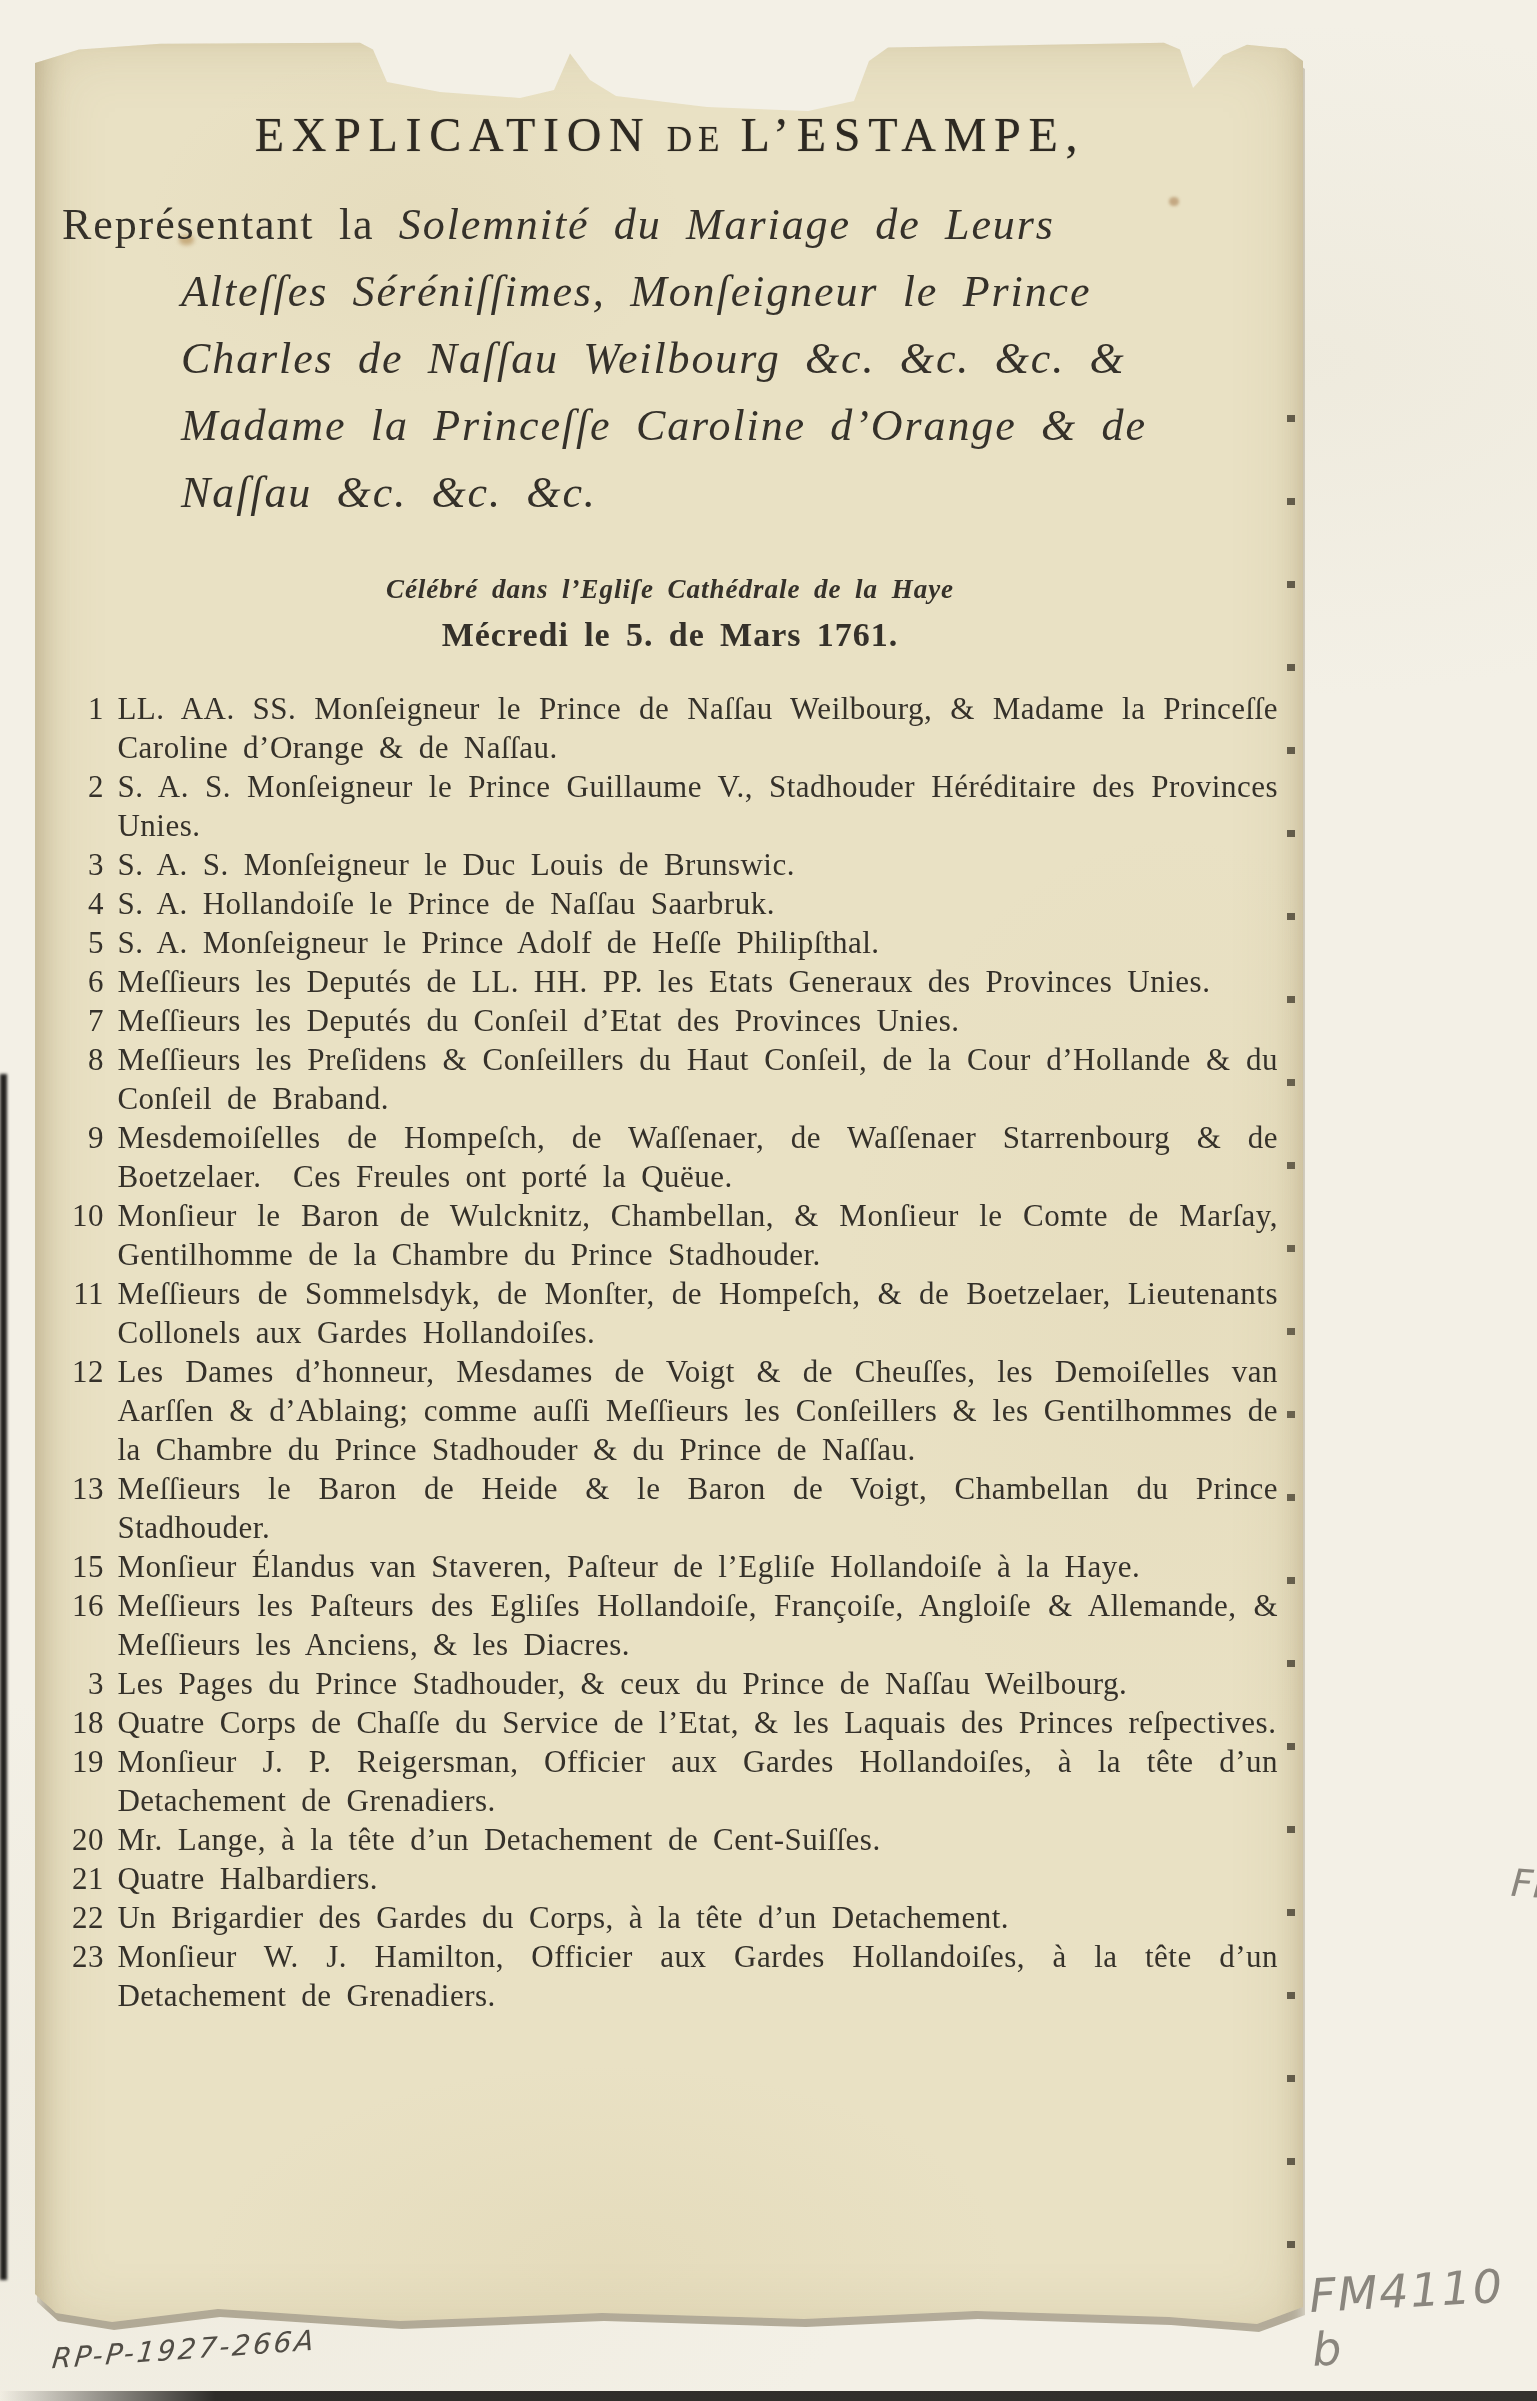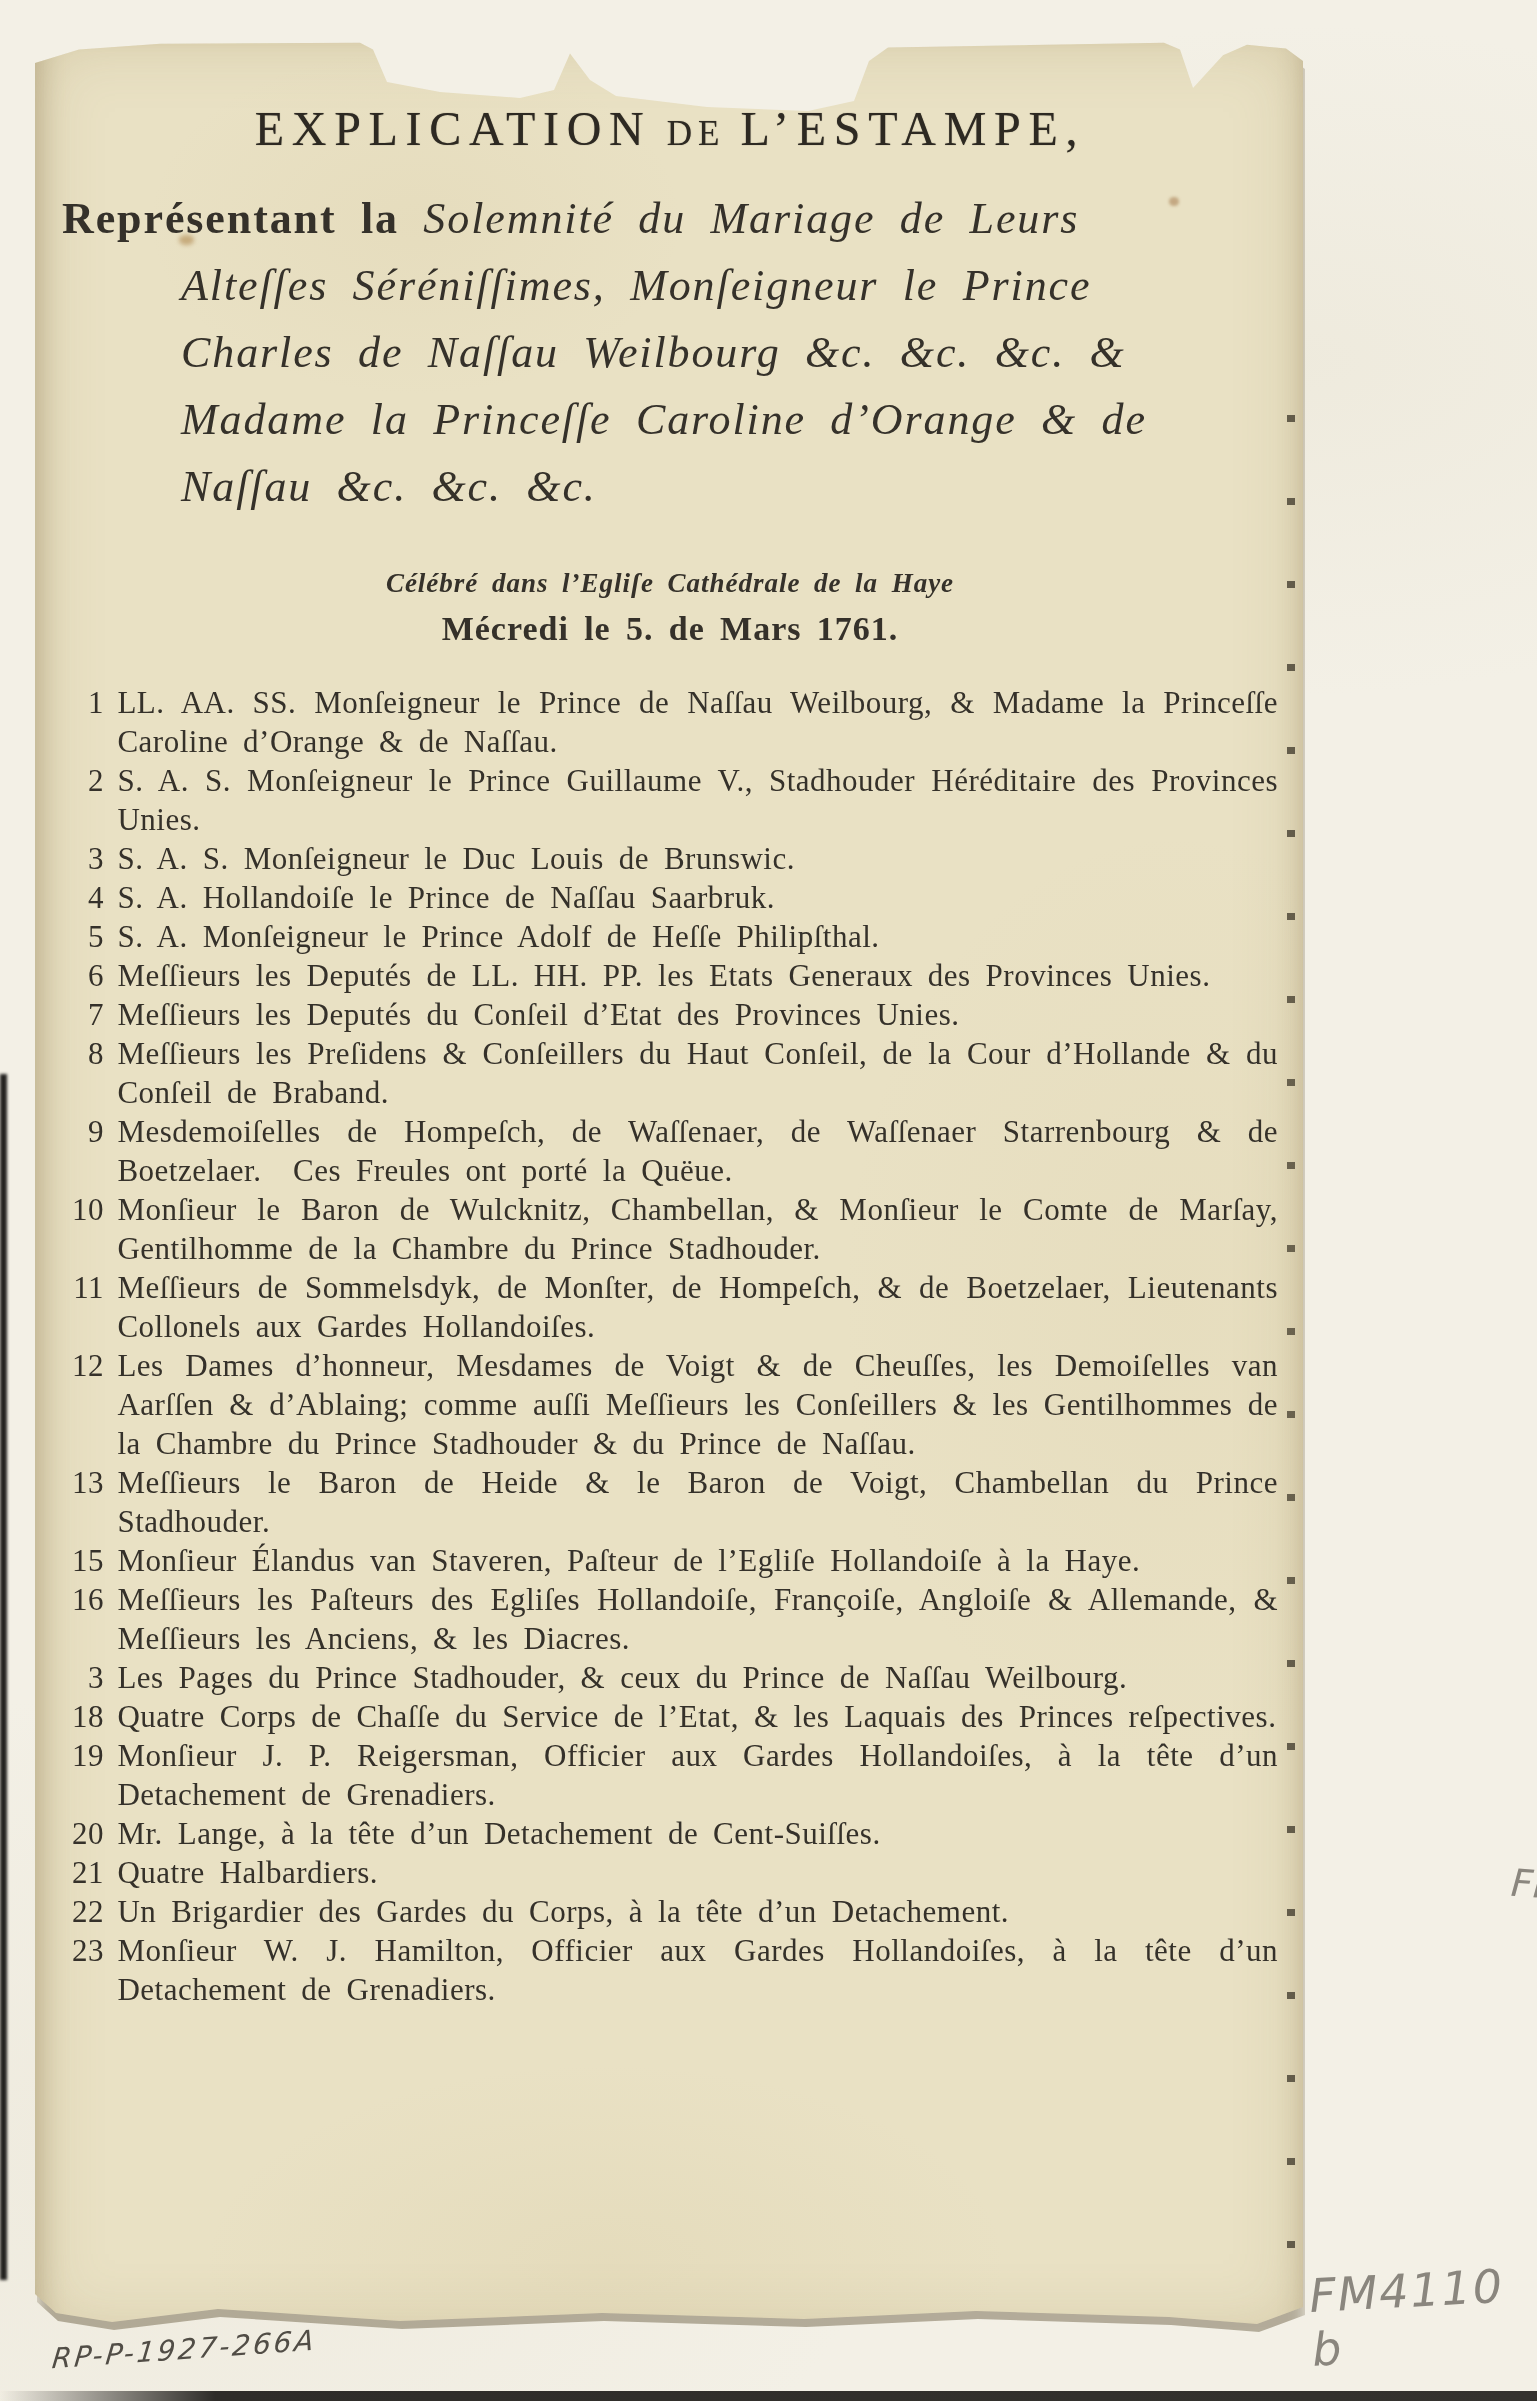--- a/index.html
+++ b/index.html
@@ -27,35 +27,35 @@
     box-shadow:inset 0 0 67px rgba(150,128,80,.28), inset 21px 0 29px -17.3px rgba(120,100,60,.35), inset -13.4px 0 25px -13.4px rgba(130,110,70,.3);
   }
   .paper::after{
     content:"";position:absolute;inset:0;pointer-events:none;
     background:
       radial-gradient(ellipse 384px 250px at 30% 8%, rgba(200,180,130,.10), transparent 70%),
       radial-gradient(ellipse 480px 672px at 90% 55%, rgba(205,188,140,.10), transparent 70%),
       radial-gradient(ellipse 576px 288px at 45% 97%, rgba(198,180,130,.12), transparent 70%);
   }
   .content{
-    position:absolute;left:35px;top:32px;width:1268px;height:2296px;
+    position:absolute;left:35px;top:38px;width:1268px;height:2296px;
     padding:61px 25px 0 27px;box-sizing:border-box;
     color:var(--ink,#35312a);
   }
   .title{
     text-align:center;font-size:48px;letter-spacing:7.7px;
     color:#2d2922;white-space:nowrap;
     text-shadow:0 0 1px rgba(45,40,30,.55);
     margin-top:7.7px;
   }
   .title .t-small{font-size:35px;letter-spacing:5.8px;margin:0 15.4px;}
   .subtitle{margin-top:29px;font-size:44px;line-height:67px;font-style:italic;}
   .subtitle-line{white-space:nowrap;letter-spacing:1.9px;word-spacing:11.5px;}
   .subtitle-line.indent{margin-left:119px;}
-  .subtitle .roman{font-style:normal;font-weight:bold;}
+  .subtitle .roman{font-style:normal;}
   .venue{margin-top:38px;text-align:center;font-style:italic;font-weight:bold;font-size:27px;line-height:50px;letter-spacing:1px;word-spacing:5.8px;}
   .venue-date{margin-top:1.9px;text-align:center;font-weight:bold;font-size:34px;letter-spacing:1px;word-spacing:5.8px;}
   .key-list{margin-top:35px;font-size:31px;line-height:39px;letter-spacing:0.5px;word-spacing:6.7px;}
   .list-item{display:flex;align-items:flex-start;}
   .list-item .num{flex:0 0 42px;text-align:right;margin-right:13.4px;}
   .list-item .text{flex:1;text-align:justify;}
   .edge-marks{
     position:absolute;right:7.7px;top:377px;width:8.6px;height:1881px;pointer-events:none;
     background:repeating-linear-gradient(to bottom, rgba(48,42,30,.7) 0 6.7px, transparent 6.7px 83px);
     filter:blur(0.4px);

